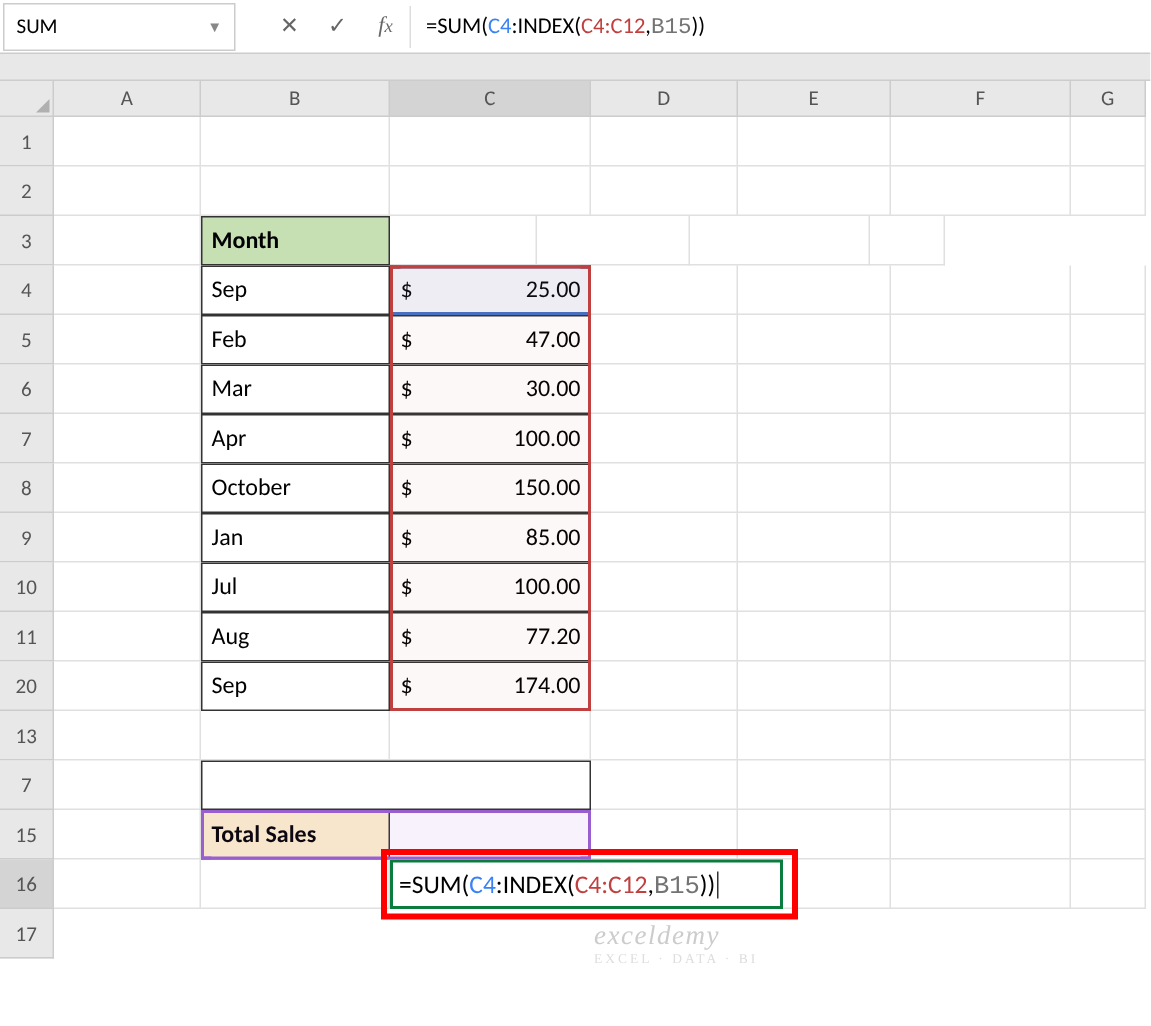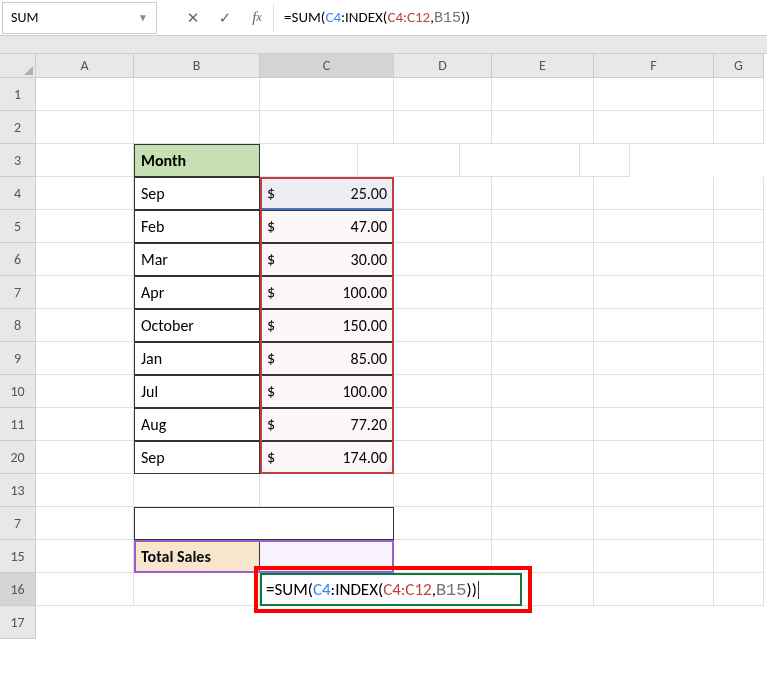--- a/index.html
+++ b/index.html
@@ -318,14 +318,18 @@
 
     <div class="edit-box" style="left:224px; top:495px; width:262px; height:33px;">
       <span>
         <span>=</span><span>SUM</span><span>(</span><span class="c-blue">C4</span><span>:</span><span>INDEX</span><span>(</span><span class="c-red">C4:C12</span><span>,</span><span class="c-purple">B15</span><span>)</span><span>)</span>
       </span>
         <span class="cursor"></span>
     </div>
 
     <div class="red-callout" style="left:218px; top:488px; width:278px; height:47px;"></div>
 
+    <div class="watermark" style="left:360px; top:535px;">
+      <span>exceldemy</span>
+      <span class="sub">EXCEL · DATA · BI</span>
+    </div>
   </div>
 </div>
 
 </body></html>

